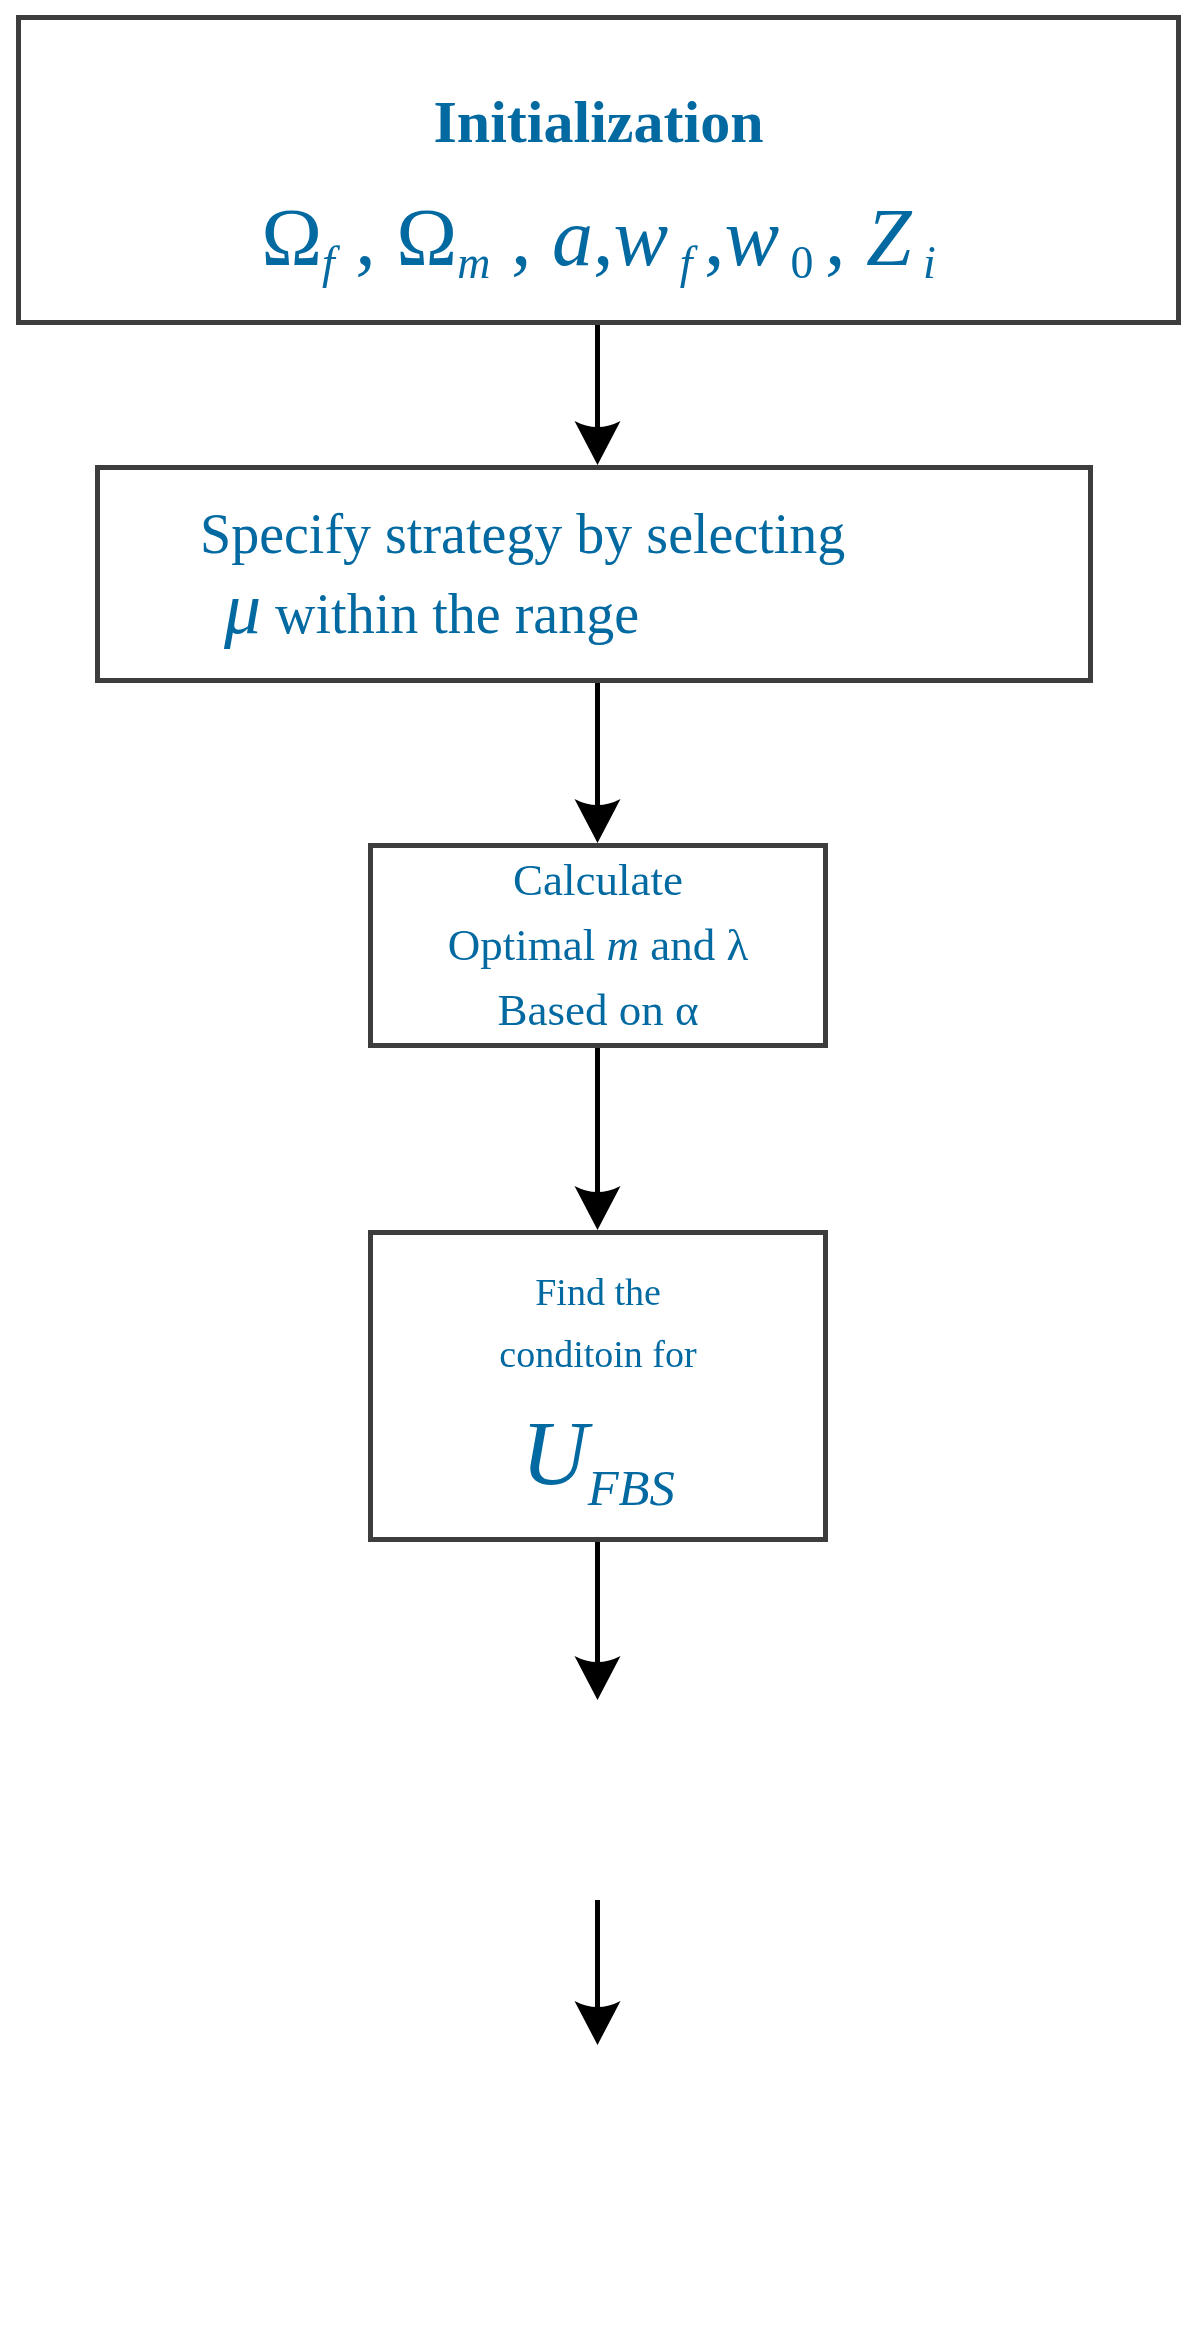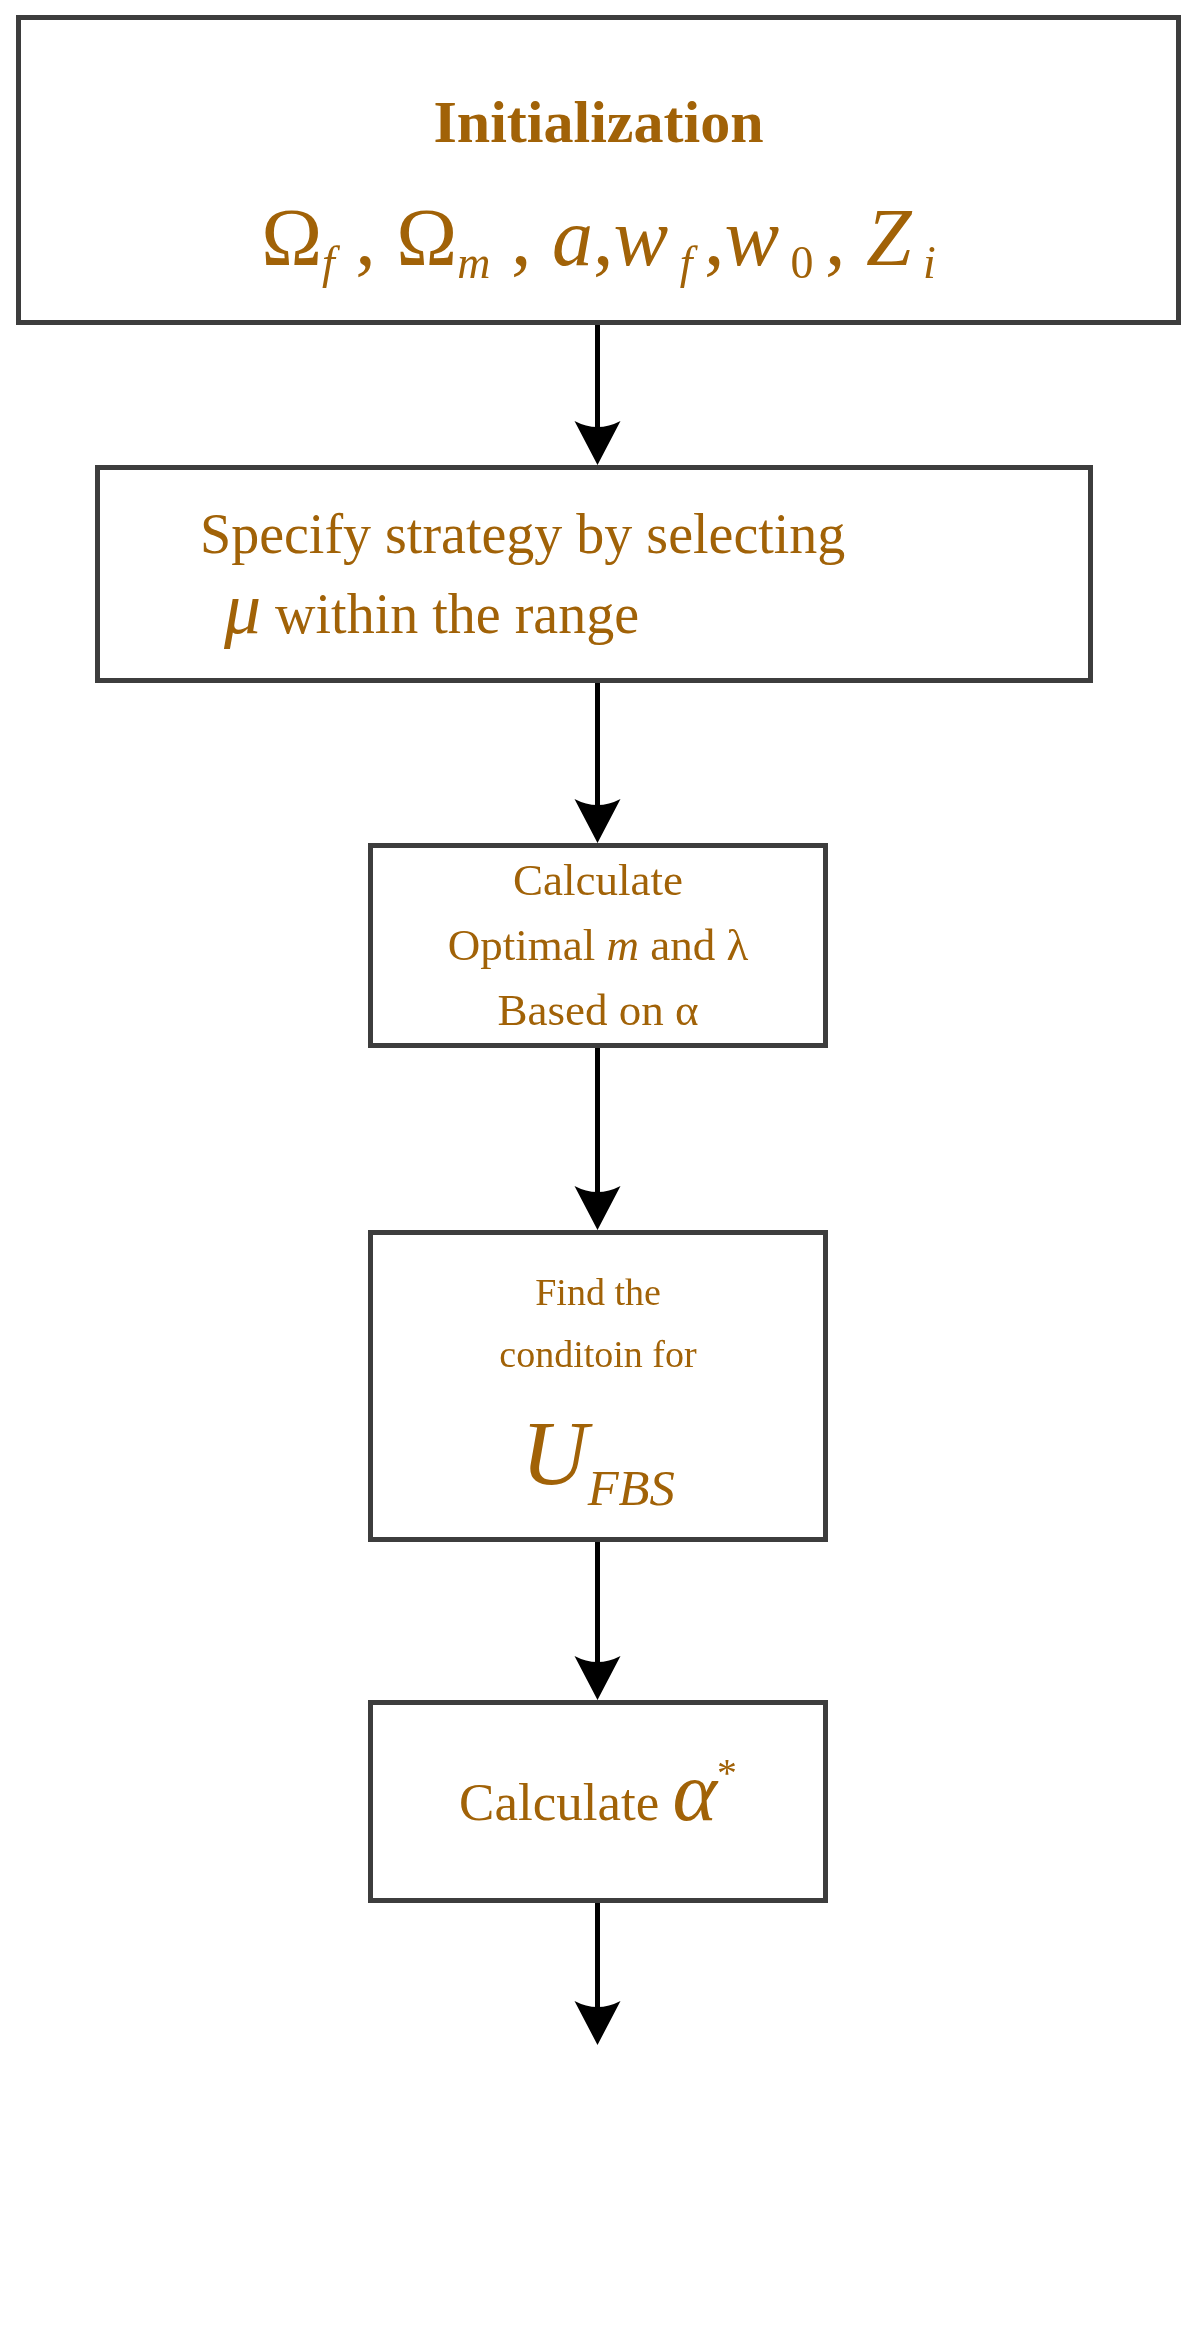--- a/index.html
+++ b/index.html
@@ -1,20 +1,20 @@
 <!DOCTYPE html>
 <html><head>
 <meta charset="utf-8">
 <style>
   html, body { margin:0; padding:0; background:#ffffff; }
   .canvas {
     position:relative;
     width:1201px; height:2349px;
     background:#ffffff;
-    color:#a16207;
+    color:#0369a1;
     font-family:"Liberation Serif","DejaVu Serif",serif;
     overflow:hidden;
   }
   .arrow-layer { position:absolute; left:0; top:0; width:1201px; height:2349px; }
   .box {
     position:absolute;
     box-sizing:border-box;
     border:5px solid #3d3d3d;
     background:#ffffff;
     display:flex;
@@ -107,18 +107,15 @@
     <div class="line"><span class="seg">Optimal </span><span class="seg seg-it">m</span><span class="seg"> and </span><span class="seg">λ</span></div>
     <div class="line"><span class="seg">Based on </span><span class="seg">α</span></div>
   </div>
 
   <div class="box" id="box-4">
     <div class="line"><span class="seg">Find the</span></div>
     <div class="line"><span class="seg">conditoin for</span></div>
     <div class="line line-formula"><span class="seg seg-it">U</span><span class="seg seg-sub seg-it">FBS</span></div>
   </div>
 
-  <div class="box" id="box-5">
-    <div class="line"><span class="seg">Calculate </span><span class="seg seg-lg seg-it">α</span><span class="seg seg-sup">*</span></div>
-  </div>
 
 
 </div>
 
 </body></html>

